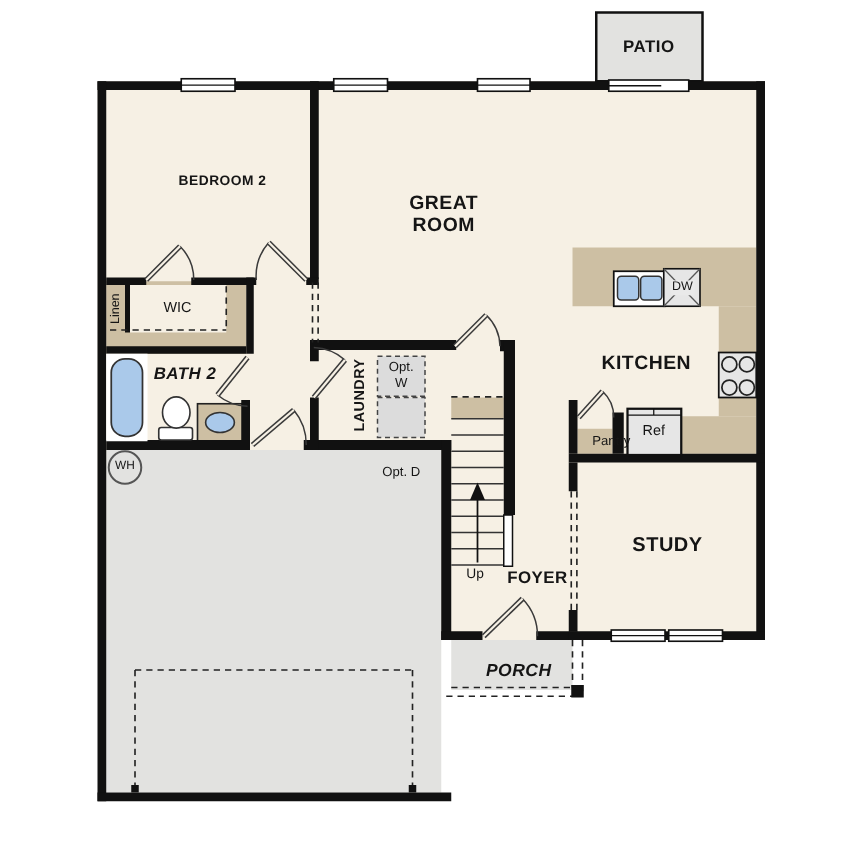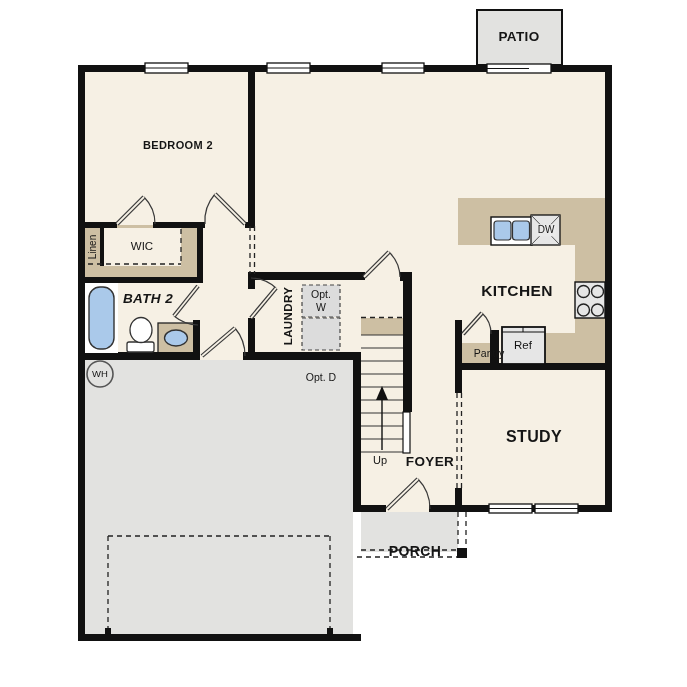--- a/index.html
+++ b/index.html
@@ -199,27 +199,28 @@
       <line x1="502" y1="332" x2="545" y2="332" stroke="#111" stroke-width="1"></line>
       <line x1="523" y1="327" x2="523" y2="332" stroke="#111" stroke-width="1"></line>
     </g>
     <circle cx="100" cy="374" r="13" fill="none" stroke="#555" stroke-width="1.6"></circle>
     <rect x="302" y="285" width="38" height="32" style="fill:var(--optbox)" stroke="#444" stroke-width="1.2" stroke-dasharray="4,3"></rect>
     <rect x="302" y="318" width="38" height="32" style="fill:var(--optbox)" stroke="#444" stroke-width="1.2" stroke-dasharray="4,3"></rect>
   </g>
 </svg>
 
 <div class="lbl room" style="left:167px;top:145px;font-size:11px;margin-left:11px;">BEDROOM 2</div>
+<div class="lbl room wrap" style="left:355px;top:172px;font-size:15.5px;width:95px;">GREAT ROOM</div>
 <div class="lbl room" style="left:517px;top:291px;font-size:15.5px;">KITCHEN</div>
 <div class="lbl room" style="left:534px;top:437px;font-size:16px;">STUDY</div>
 <div class="lbl room" style="left:430px;top:462px;font-size:13.5px;">FOYER</div>
 <div class="lbl room" style="left:148px;top:299px;font-size:13.5px;font-style:italic;">BATH 2</div>
 <div class="lbl room rot" style="left:289px;top:316px;font-size:11.5px;">LAUNDRY</div>
 <div class="lbl" style="left:142px;top:247px;font-size:11.5px;">WIC</div>
-<div class="lbl room" style="left:415px;top:551px;font-size:14px;">PORCH</div>
+<div class="lbl room" style="left:415px;top:536px;font-size:14px;font-style:italic;">PORCH</div>
 <div class="lbl room" style="left:519px;top:37px;font-size:13.5px;">PATIO</div>
 
 <div class="lbl rot" style="left:93px;top:247px;font-size:10px;">Linen</div>
 <div class="lbl" style="left:477px;top:353px;font-size:10.5px;padding-left:24px;">Pantry</div>
 <div class="lbl" style="left:523px;top:346px;font-size:11.5px;">Ref</div>
 <div class="lbl boxbg" style="left:546px;top:230px;font-size:10px;">DW</div>
 <div class="lbl" style="left:380px;top:460px;font-size:11px;">Up</div>
 <div class="lbl" style="left:100px;top:374px;font-size:9.5px;">WH</div>
 <div class="lbl wrap" style="left:321px;top:301px;font-size:10.5px;width:32px;line-height:1.25;">Opt. W</div>
 <div class="lbl wrap" style="left:321px;top:334px;font-size:10.5px;width:32px;line-height:1.25;margin-top:44px;">Opt. D</div>

